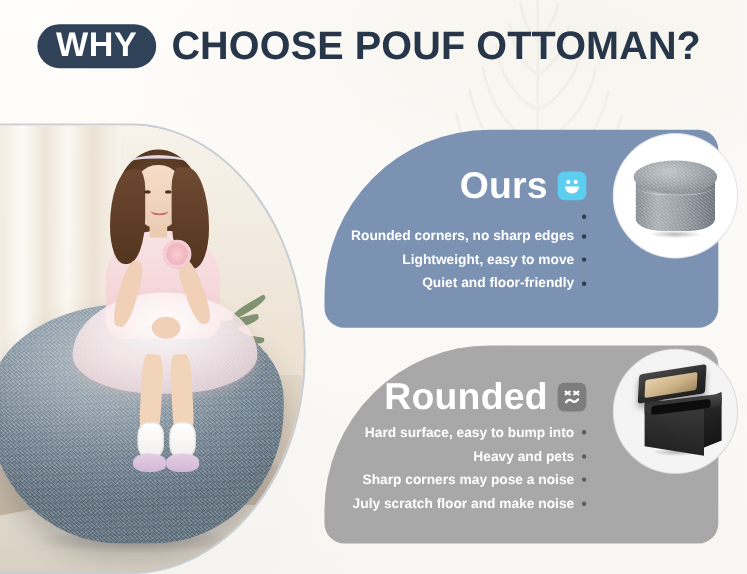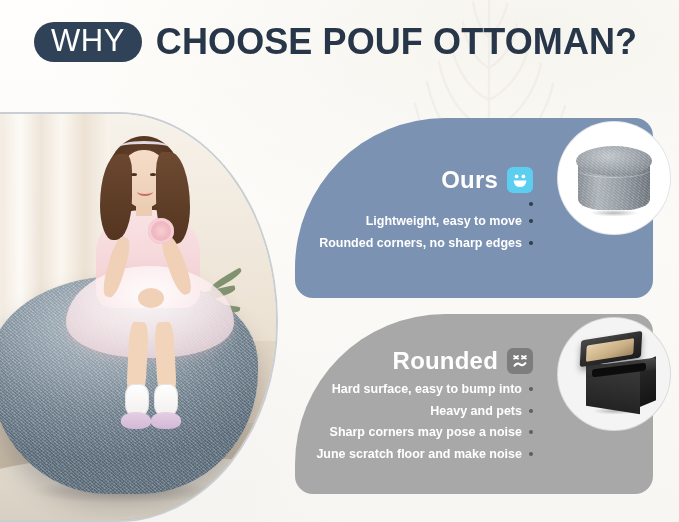--- a/index.html
+++ b/index.html
@@ -39,21 +39,21 @@
   
   #header{
     position:absolute;left:34px;top:22px;
     display:flex;align-items:center;gap:14px;
     z-index:6;
   }
   .why-pill{
     background:#2f4258;
     color:#ffffff;
     font-size:31px;
-    font-weight:normal;
+    font-weight:bold;
     letter-spacing:.5px;
     padding:3px 17px 5px 17px;
     border-radius:22px;
     line-height:1.04;
     white-space:nowrap;
   }
   .head-rest{
     color:#28364a;
     font-size:36px;
     font-weight:bold;
@@ -251,21 +251,21 @@
     display:flex;flex-direction:column;
     align-items:flex-end;justify-content:center;
     padding-right:2px;
   }
   .panel-title{
     display:flex;align-items:center;gap:9px;
     margin-bottom:9px;
   }
   .panel-title-text{
     color:#ffffff;
-    font-size:24px;
+    font-size:34px;
     font-weight:bold;
     letter-spacing:.2px;
     line-height:1;
   }
   .face-badge{
     width:26px;height:26px;border-radius:6px;
     display:flex;align-items:center;justify-content:center;
     flex:0 0 auto;
   }
   .face-badge.happy{background:#5ccef0;}
@@ -465,25 +465,29 @@
             <circle cx="13.4" cy="6.4" r="1.9" fill="#ffffff"></circle>
             <path d="M3.6 10.6 H16.4 A6.4 6.4 0 0 1 3.6 10.6 Z" fill="#ffffff"></path>
           </svg>
         </span>
       </div>
       <ul class="bullets">
         <li>
           <span class="dot"></span>
         </li>
         <li>
+          <span>Rounded corners, no sharp edges</span>
+          <span class="dot"></span>
+        </li>
+        <li>
           <span>Lightweight, easy to move</span>
           <span class="dot"></span>
         </li>
         <li>
-          <span>Rounded corners, no sharp edges</span>
+          <span>Quiet and floor-friendly</span>
           <span class="dot"></span>
         </li>
       </ul>
     </div>
   </div>
 
   <div class="thumb" id="thumb-ours">
     <div class="thumb-stage">
       <div class="mini-pouf-shadow"></div>
       <div class="mini-pouf-body"></div>
@@ -514,21 +518,21 @@
         </li>
         <li>
           <span>Heavy and pets</span>
           <span class="dot"></span>
         </li>
         <li>
           <span>Sharp corners may pose a noise</span>
           <span class="dot"></span>
         </li>
         <li>
-          <span>June scratch floor and make noise</span>
+          <span>July scratch floor and make noise</span>
           <span class="dot"></span>
         </li>
       </ul>
     </div>
   </div>
 
   <div class="thumb" id="thumb-others">
     <div class="thumb-stage">
       <div class="mini-box-shadow"></div>
       <div class="mini-box-side"></div>

